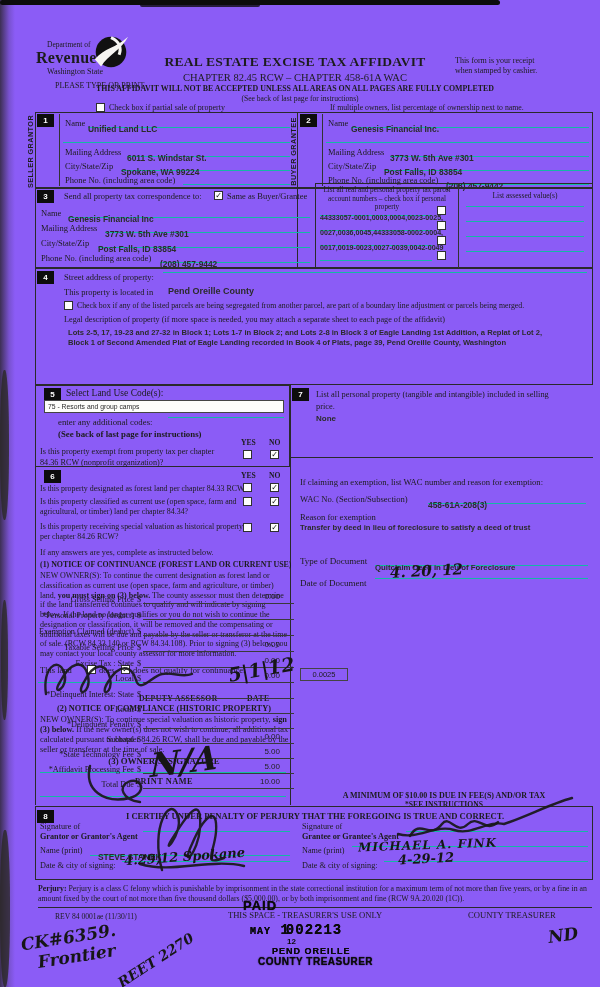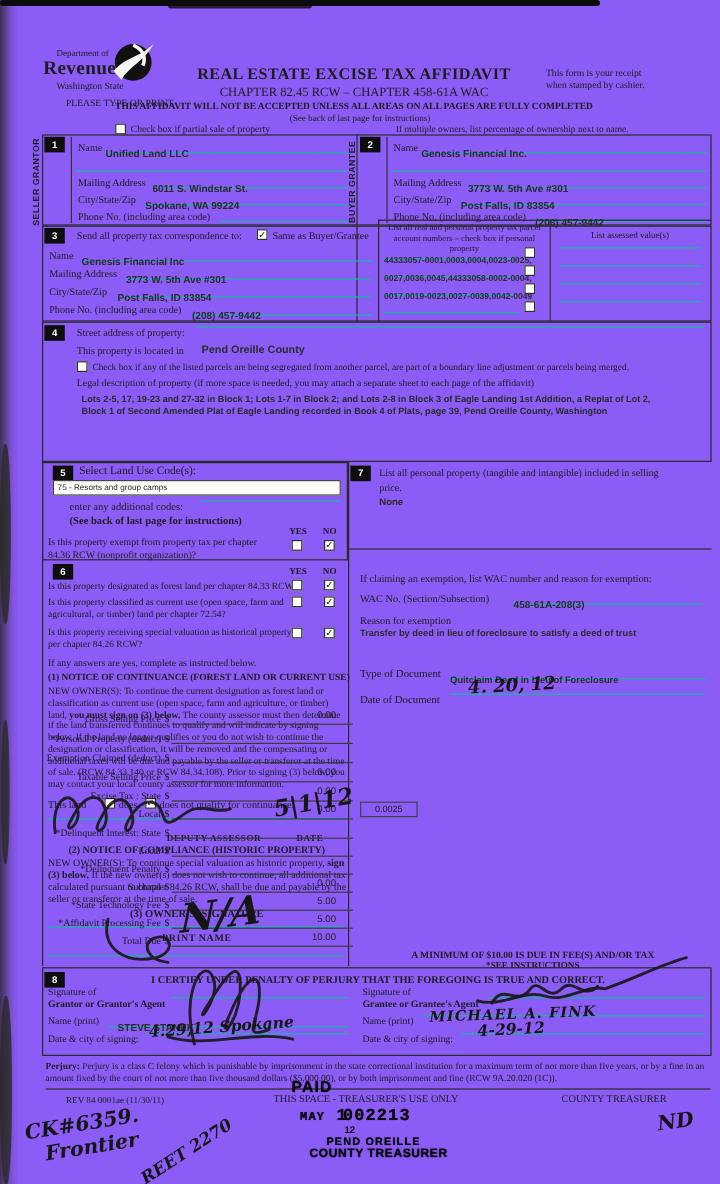--- a/index.html
+++ b/index.html
@@ -187,21 +187,21 @@
   <div class="nb" style="left:44px;top:470px;">6</div>
   <div class="abs bold sm" style="left:241px;top:471px;">YES</div>
   <div class="abs bold sm" style="left:269px;top:471px;">NO</div>
   <div class="abs" style="left:40px;top:484px;font-size:7.9px;">Is this property designated as forest land per chapter 84.33 RCW?</div>
   <div class="cb" style="left:243px;top:483px;"></div>
   <div class="cb" style="left:270px;top:483px;">
       <span>✓</span>
     </div>
   <div class="abs" style="left:40px;top:497px;font-size:7.9px;line-height:1.3;">
     <span>Is this property classified as current use (open space, farm and</span><br>
-    <span>agricultural, or timber) land per chapter 72.54?</span>
+    <span>agricultural, or timber) land per chapter 84.34?</span>
   </div>
   <div class="cb" style="left:243px;top:497px;"></div>
   <div class="cb" style="left:270px;top:497px;">
       <span>✓</span>
     </div>
   <div class="abs" style="left:40px;top:522px;font-size:7.9px;line-height:1.3;">
     <span>Is this property receiving special valuation as historical property</span><br>
     <span>per chapter 84.26 RCW?</span>
   </div>
   <div class="cb" style="left:243px;top:523px;"></div>

